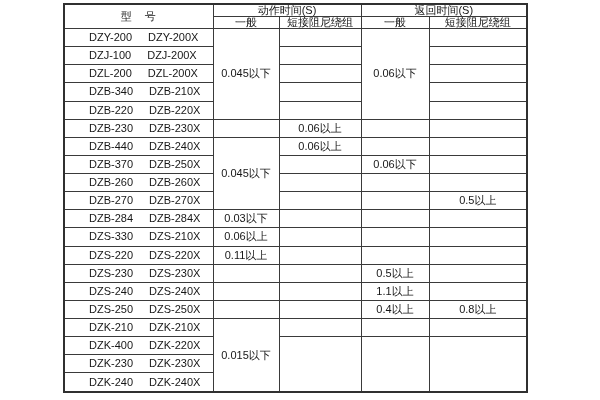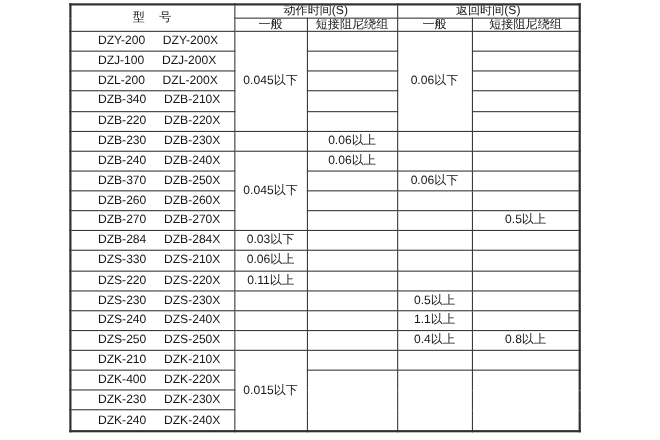--- a/index.html
+++ b/index.html
@@ -131,21 +131,21 @@
             </div>
           </td>
           <td class="val-cell"></td>
           <td class="val-cell">0.06以上</td>
           <td class="val-cell"></td>
           <td class="val-cell"></td>
         </tr>
         <tr>
           <td class="model-cell">
             <div class="mpair">
-              <span class="m1">DZB-240</span>
+              <span class="m1">DZB-440</span>
               <span class="m2">DZB-240X</span>
             </div>
           </td>
           <td class="val-cell" rowspan="4">0.045以下</td>
           <td class="val-cell">0.06以上</td>
           <td class="val-cell"></td>
           <td class="val-cell"></td>
         </tr>
         <tr>
           <td class="model-cell">

